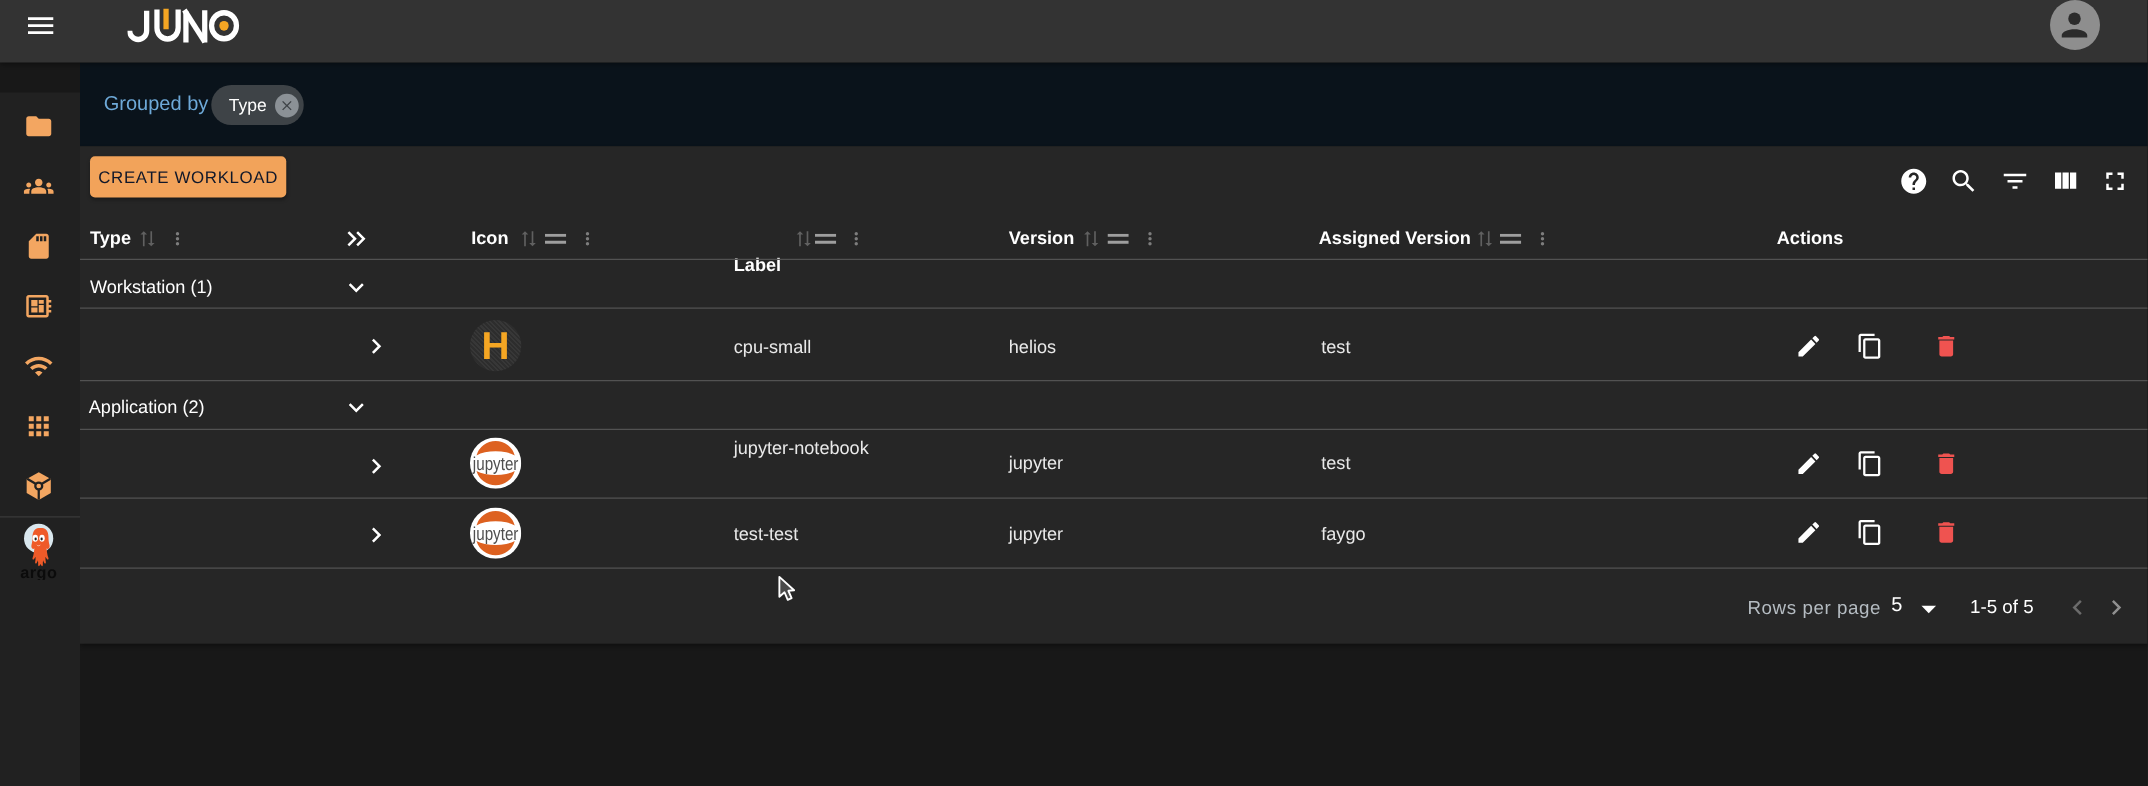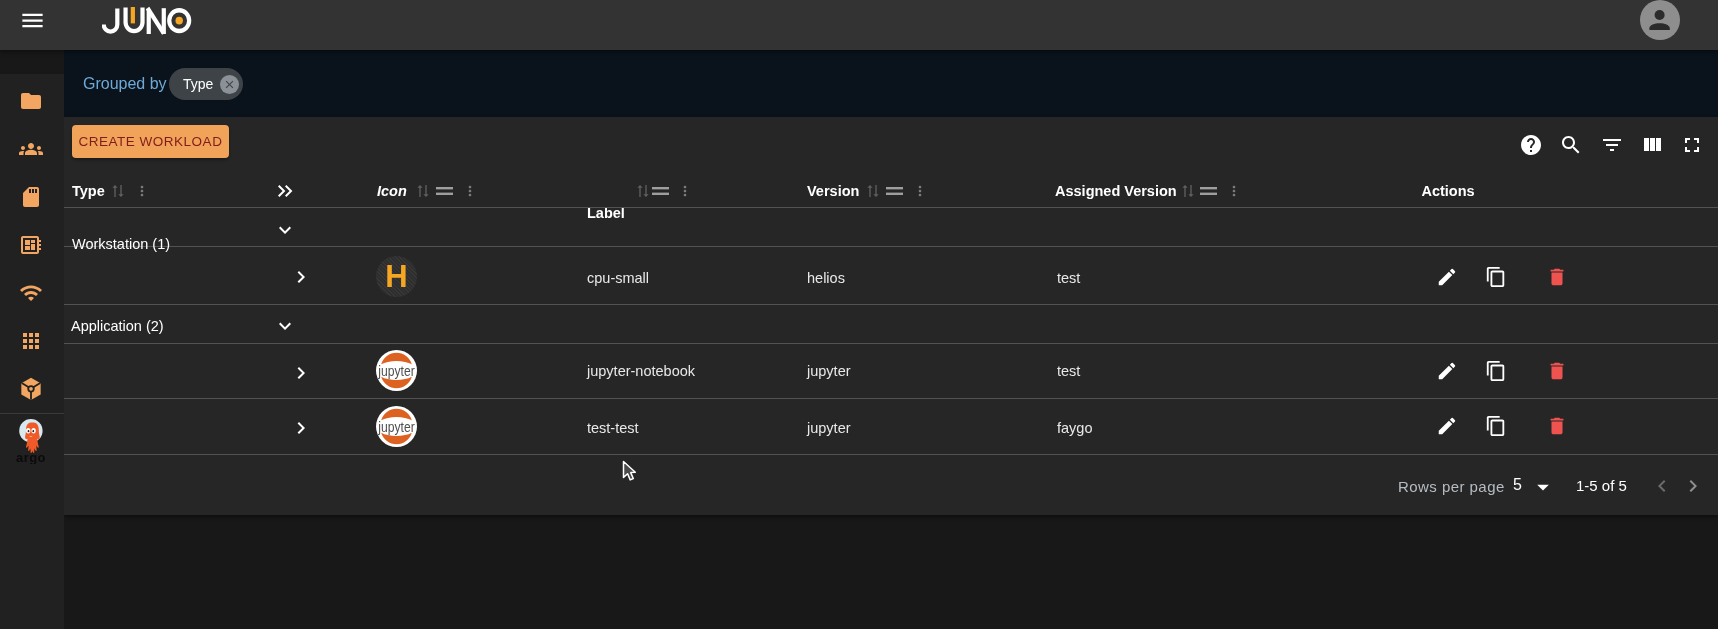--- a/index.html
+++ b/index.html
@@ -25,21 +25,21 @@
     <span style="margin-left:14px;font-size:14px;color:#ffffff;">Type</span>
     <span style="margin-left:7px;width:19px;height:19px;border-radius:50%;background:#8b9196;display:flex;align-items:center;justify-content:center;">
       <svg width="13" height="13" viewBox="0 0 24 24">
           <path fill="#3e4347" d="M19 6.41 17.59 5 12 10.59 6.41 5 5 6.41 10.59 12 5 17.59 6.41 19 12 13.41 17.59 19 19 17.59 13.41 12z"></path>
         </svg>
     </span>
   </div>
 </div>
 <div class="abs" id="card">
 
-  <button class="abs" style="left:8px;top:8px;width:157px;height:33px;background:#f2a35a;border:none;border-radius:4px;font-family:'Liberation Sans',sans-serif;font-size:13.5px;letter-spacing:.5px;color:#7f1d1d;box-shadow:0 2px 3px rgba(0,0,0,.3);">CREATE WORKLOAD</button>
+  <button class="abs" style="left:8px;top:8px;width:157px;height:33px;background:#f2a35a;border:none;border-radius:4px;font-family:'Liberation Sans',sans-serif;font-size:13.5px;letter-spacing:.5px;color:#0f172a;box-shadow:0 2px 3px rgba(0,0,0,.3);">CREATE WORKLOAD</button>
 
   <svg class="abs" style="left:1455px;top:16px;" width="24" height="24" viewBox="0 0 24 24">
       <path fill="#ffffff" d="M12 2C6.48 2 2 6.48 2 12s4.48 10 10 10 10-4.48 10-10S17.52 2 12 2zm1 17h-2v-2h2v2zm2.07-7.75-.9.92C13.45 12.9 13 13.5 13 15h-2v-.5c0-1.1.45-2.1 1.17-2.83l1.24-1.26c.37-.36.59-.86.59-1.41 0-1.1-.9-2-2-2s-2 .9-2 2H8c0-2.21 1.79-4 4-4s4 1.79 4 4c0 .88-.36 1.68-.93 2.25z"></path>
     </svg>
   <svg class="abs" style="left:1495px;top:16px;" width="24" height="24" viewBox="0 0 24 24">
       <path fill="#ffffff" d="M15.5 14h-.79l-.28-.27C15.41 12.59 16 11.11 16 9.5 16 5.91 13.09 3 9.5 3S3 5.91 3 9.5 5.91 16 9.5 16c1.61 0 3.09-.59 4.23-1.57l.27.28v.79l5 4.99L20.49 19l-4.99-5zm-6 0C7.01 14 5 11.99 5 9.5S7.01 5 9.5 5 14 7.01 14 9.5 11.99 14 9.5 14z"></path>
     </svg>
   <svg class="abs" style="left:1536px;top:16px;" width="24" height="24" viewBox="0 0 24 24">
       <path fill="#ffffff" d="M10 18h4v-2h-4v2zM3 6v2h18V6H3zm3 7h12v-2H6v2z"></path>
     </svg>
@@ -54,21 +54,21 @@
   <svg class="sorticon" style="left:45px;" width="16" height="16" viewBox="0 0 24 24">
       <path fill="#606060" d="M9 3 5 7h3v14h2V7h3L9 3zm9 18 4-4h-3V3h-2v14h-3l4 4z"></path>
     </svg>
   <svg class="dotsicon" style="left:70px;" width="16" height="16" viewBox="0 0 24 24">
       <path fill="#7d7d7d" d="M12 8c1.1 0 2-.9 2-2s-.9-2-2-2-2 .9-2 2 .9 2 2 2zm0 2c-1.1 0-2 .9-2 2s.9 2 2 2 2-.9 2-2-.9-2-2-2zm0 6c-1.1 0-2 .9-2 2s.9 2 2 2 2-.9 2-2-.9-2-2-2z"></path>
     </svg>
   <svg class="abs" style="left:209px;top:62px;" width="24" height="24" viewBox="0 0 24 24">
       <path fill="#ffffff" d="M6.41 6 5 7.41 9.58 12 5 16.59 6.41 18l6-6z"></path>
       <path fill="#ffffff" d="M13.41 6 12 7.41 16.58 12 12 16.59 13.41 18l6-6z"></path>
     </svg>
-  <div class="abs hdr" style="left:313px;font-style:italic;">Icon</div>
+  <div class="abs hdr" style="left:313px;">Icon</div>
   <svg class="sorticon" style="left:350px;" width="16" height="16" viewBox="0 0 24 24">
       <path fill="#606060" d="M9 3 5 7h3v14h2V7h3L9 3zm9 18 4-4h-3V3h-2v14h-3l4 4z"></path>
     </svg>
   <svg class="dragicon" style="left:372px;" width="17" height="9" viewBox="0 0 17 9">
       <rect y="0" width="17" height="2.4" fill="#9e9e9e"></rect>
       <rect y="5.6" width="17" height="2.4" fill="#9e9e9e"></rect>
     </svg>
   <svg class="dotsicon" style="left:398px;" width="16" height="16" viewBox="0 0 24 24">
       <path fill="#7d7d7d" d="M12 8c1.1 0 2-.9 2-2s-.9-2-2-2-2 .9-2 2 .9 2 2 2zm0 2c-1.1 0-2 .9-2 2s.9 2 2 2 2-.9 2-2-.9-2-2-2zm0 6c-1.1 0-2 .9-2 2s.9 2 2 2 2-.9 2-2-.9-2-2-2z"></path>
     </svg>
@@ -107,21 +107,21 @@
     </svg>
   <div class="abs hdr" style="left:1329px;width:110px;text-align:center;">Actions</div>
 
   <div class="hline" style="top:90px;"></div>
   <div class="hline" style="top:129px;"></div>
   <div class="hline" style="top:187px;"></div>
   <div class="hline" style="top:226px;"></div>
   <div class="hline" style="top:281px;"></div>
   <div class="hline" style="top:337px;"></div>
 
-  <div class="grouptxt" style="left:8px;top:119px;">Workstation (1)</div>
+  <div class="grouptxt" style="left:8px;top:105px;">Workstation (1)</div>
   <div class="grouptxt" style="left:7px;top:201px;">Application (2)</div>
   <svg class="abs" style="left:209px;top:100.5px;" width="24" height="24" viewBox="0 0 24 24">
       <path fill="#ffffff" d="M7.41 8.59 12 13.17l4.59-4.58L18 10l-6 6-6-6 1.41-1.41z"></path>
     </svg>
   <svg class="abs" style="left:209px;top:197px;" width="24" height="24" viewBox="0 0 24 24">
       <path fill="#ffffff" d="M7.41 8.59 12 13.17l4.59-4.58L18 10l-6 6-6-6 1.41-1.41z"></path>
     </svg>
 
   <svg class="abs" style="left:225px;top:148px;" width="24" height="24" viewBox="0 0 24 24">
       <path fill="#ffffff" d="M8.59 16.59 13.17 12 8.59 7.41 10 6l6 6-6 6-1.41-1.41z"></path>
@@ -144,21 +144,21 @@
 
   <svg class="abs" style="left:225px;top:243.5px;" width="24" height="24" viewBox="0 0 24 24">
       <path fill="#ffffff" d="M8.59 16.59 13.17 12 8.59 7.41 10 6l6 6-6 6-1.41-1.41z"></path>
     </svg>
   <svg class="abs" style="left:312px;top:233px;" width="41" height="41" viewBox="0 0 41 41">
     <circle cx="20.5" cy="20.5" r="20.5" fill="#ffffff"></circle>
     <path d="M5.2 14.3 A15.9 15.9 0 0 1 35.8 14.3 A19.5 8.6 0 0 0 5.2 14.3 Z" fill="#dd6120"></path>
     <path d="M5.2 26.7 A15.9 15.9 0 0 0 35.8 26.7 A19.5 8.6 0 0 1 5.2 26.7 Z" fill="#dd6120"></path>
     <text x="20.5" y="26" font-size="15" fill="#4f4f4f" text-anchor="middle" textLength="36.5" lengthAdjust="spacingAndGlyphs" font-family="Liberation Sans">jupyter</text>
   </svg>
-  <div class="rowtxt" style="left:523px;top:246px;">jupyter-notebook</div>
+  <div class="rowtxt" style="left:523px;top:234px;">jupyter-notebook</div>
   <div class="rowtxt" style="left:743px;top:246px;">jupyter</div>
   <div class="rowtxt" style="left:993px;top:246px;">test</div>
   <svg class="abs edit" style="left:1372px;top:242.5px;" width="22" height="22" viewBox="0 0 24 24">
       <path fill="#ffffff" d="M3 17.25V21h3.75L17.81 9.94l-3.75-3.75L3 17.25zM20.71 7.04c.39-.39.39-1.02 0-1.41l-2.34-2.34a.9959.9959 0 0 0-1.41 0l-1.83 1.83 3.75 3.75 1.83-1.83z"></path>
     </svg>
   <svg class="abs copy" style="left:1421px;top:242.5px;" width="22" height="22" viewBox="0 0 24 24">
       <path fill="#ffffff" d="M16 1H4c-1.1 0-2 .9-2 2v14h2V3h12V1zm3 4H8c-1.1 0-2 .9-2 2v14c0 1.1.9 2 2 2h11c1.1 0 2-.9 2-2V7c0-1.1-.9-2-2-2zm0 16H8V7h11v14z"></path>
     </svg>
   <svg class="abs trash" style="left:1482px;top:242.5px;" width="22" height="22" viewBox="0 0 24 24">
       <path fill="#ef5350" d="M6 19c0 1.1.9 2 2 2h8c1.1 0 2-.9 2-2V7H6v12zM19 4h-3.5l-1-1h-5l-1 1H5v2h14V4z"></path>

